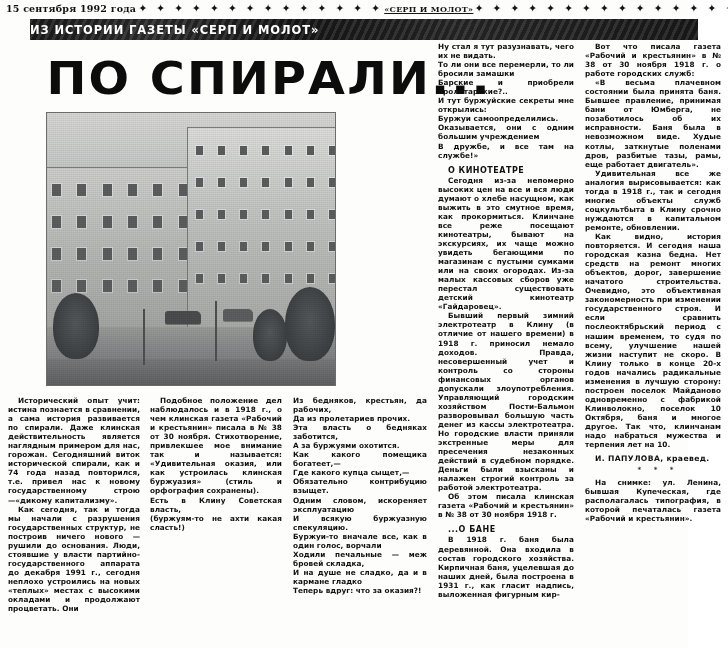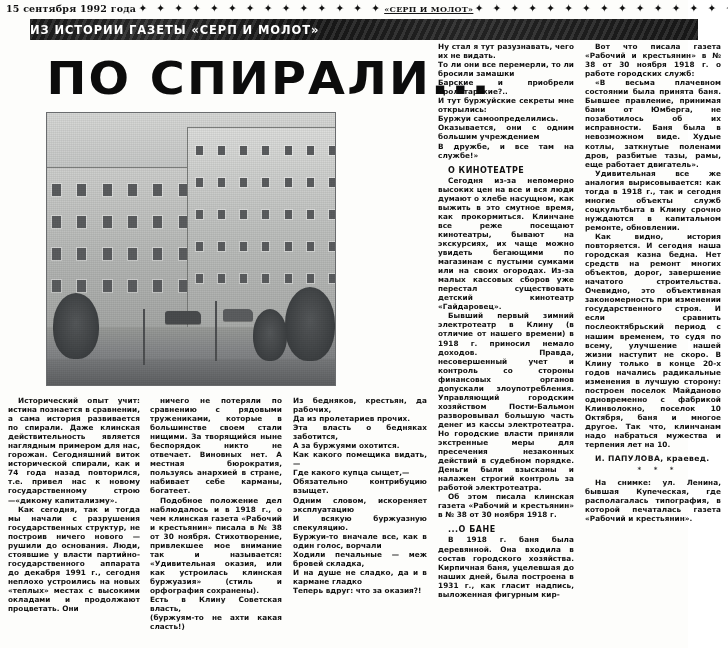--- a/index.html
+++ b/index.html
@@ -336,32 +336,31 @@
     <div class="ph-pole" style="left:168px; top:188px; height:60px;"></div>
     <div class="ph-grain"></div>
   </div>
 
   <div class="col" id="col1">
     <p>Исторический опыт учит: истина познается в сравнении, а сама история развивается по спирали. Даже клинская действительность является наглядным примером для нас, горожан. Сегодняшний виток исторической спирали, как и 74 года назад повторился, т.е. привел нас к новому государственному строю —«дикому капитализму».</p>
     <p>Как сегодня, так и тогда мы начали с разрушения государственных структур, не построив ничего нового — рушили до основания. Люди, стоявшие у власти партийно-государственного аппарата до декабря 1991 г., сегодня неплохо устроились на новых «теплых» местах с высокими окладами и продолжают процветать. Они</p>
   </div>
 
   <div class="col" id="col2">
-    <p>ничего не потеряли по сравнению с рядовыми тружениками, которые в большинстве своем стали нищими. За творящийся ныне беспорядок никто не отвечает. Виновных нет. А местная бюрократия, пользуясь анархией в стране, набивает себе карманы, богатеет.</p>
     <p>Подобное положение дел наблюдалось и в 1918 г., о чем клинская газета «Рабочий и крестьянин» писала в № 38 от 30 ноября. Стихотворение, привлекшее мое внимание так и называется: «Удивительная оказия, или как устроилась клинская буржуазия» (стиль и орфография сохранены).</p>
     <p class="verse">Есть в Клину Советская власть,</p>
     <p class="verse">(буржуям-то не ахти какая сласть!)</p>
   </div>
 
   <div class="col" id="col3">
     <p class="verse">Из бедняков, крестьян, да рабочих,</p>
     <p class="verse">Да из пролетариев прочих.</p>
     <p class="verse">Эта власть о бедняках заботится,</p>
     <p class="verse">А за буржуями охотится.</p>
-    <p class="verse">Как какого помещика видать,—</p>
+    <p class="verse">Как какого помещика богатеет,—</p>
     <p class="verse">Где какого купца сыщет,—</p>
     <p class="verse">Обязательно контрибуцию взыщет.</p>
     <p class="verse">Одним словом, искореняет эксплуатацию</p>
     <p class="verse">И всякую буржуазную спекуляцию.</p>
     <p class="verse">Буржуи-то вначале все, как в один голос, ворчали</p>
     <p class="verse">Ходили печальные — меж бровей складка,</p>
     <p class="verse">И на душе не сладко, да и в кармане гладко</p>
     <p class="verse">Теперь вдруг: что за оказия?!</p>
   </div>
 

